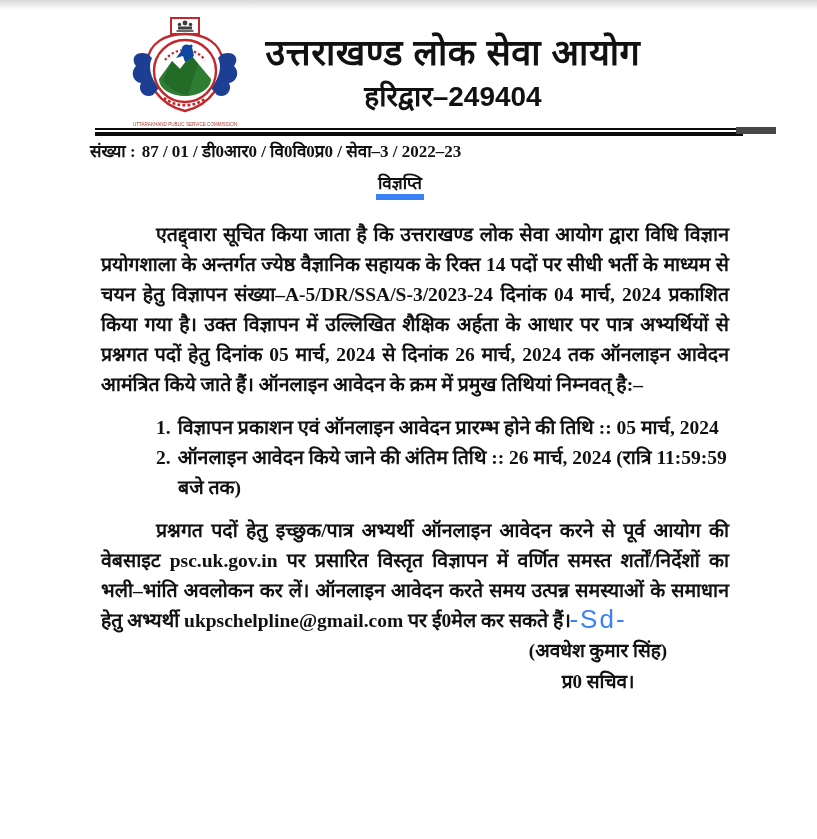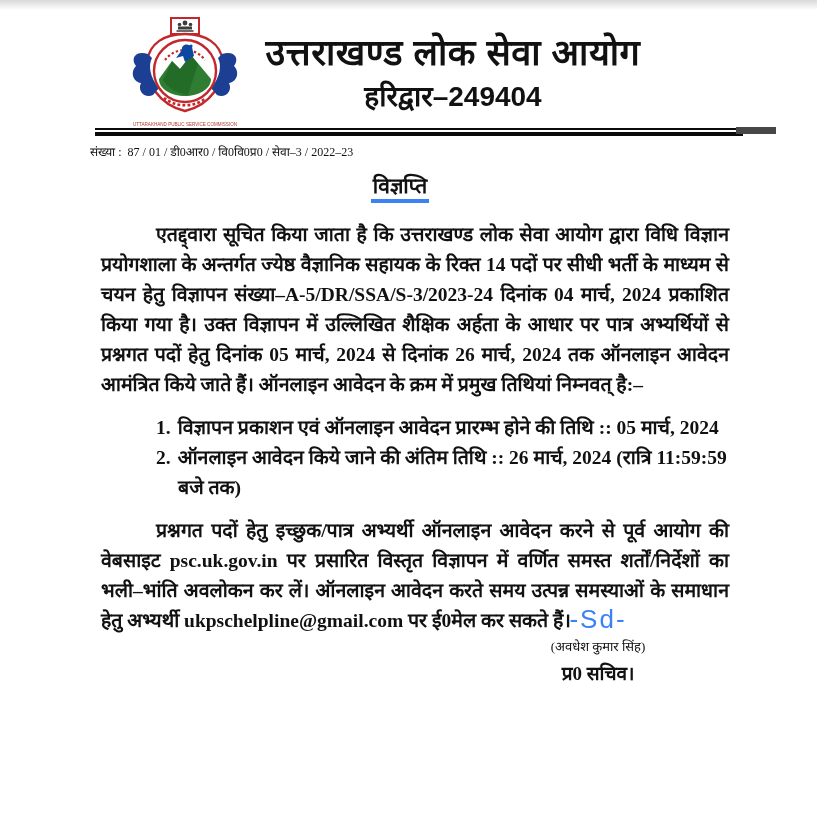--- a/index.html
+++ b/index.html
@@ -39,33 +39,33 @@
   }
   .rule-tail {
     position: absolute; left: 736px; top: 127px; width: 40px; height: 7px;
     background: #474747;
   }
 
   
   .meta {
     position: absolute; left: 90px; top: 141px; width: 652px;
     display: flex; justify-content: space-between;
-    font-weight: 400; font-size: 12px; line-height: 22px; flex-direction: column;
+    font-weight: 700; font-size: 17px; line-height: 22px; flex-direction: column;
   }
   .meta-left span { margin-right: 6px; }
   .meta-right span { margin-right: 6px; }
 
   
   .doc-title {
     position: absolute; left: 0; top: 171px; width: 800px;
     text-align: center;
   }
   .doc-title span {
-    font-size: 21px; font-weight: 700;
-    border-bottom: 4px solid #3b82f6;
+    font-size: 17px; font-weight: 700;
+    border-bottom: 6px solid #3b82f6;
     padding: 0 2px 1px 2px;
   }
 
   
   .body {
     position: absolute; left: 88px; top: 207px; width: 654px;
     font-size: 19.5px; line-height: 30px;
     text-align: justify; font-weight: 600;
   }
   .para { margin: 13px; text-indent: 55px; }
@@ -75,21 +75,21 @@
 
   
   .sig {
     position: absolute; left: 480px; top: 604px; width: 236px;
     text-align: center;
   }
   .sig-sd {
     font-family: Liberation Sans, sans-serif;
     font-size: 26px; letter-spacing: 2px; color: #3b82f6;
   }
-  .sig-name  { font-size: 13px; font-weight: 400; margin-top: 2px; text-align: center; }
+  .sig-name  { font-size: 19px; font-weight: 700; margin-top: 2px; text-align: center; }
   .sig-desig { font-size: 19px; font-weight: 700; margin-top: 5px; }
 </style>
 </head>
 <body>
 
 <div class="page">
 
   <div class="top-shade"></div>
 
   <div class="logo">

